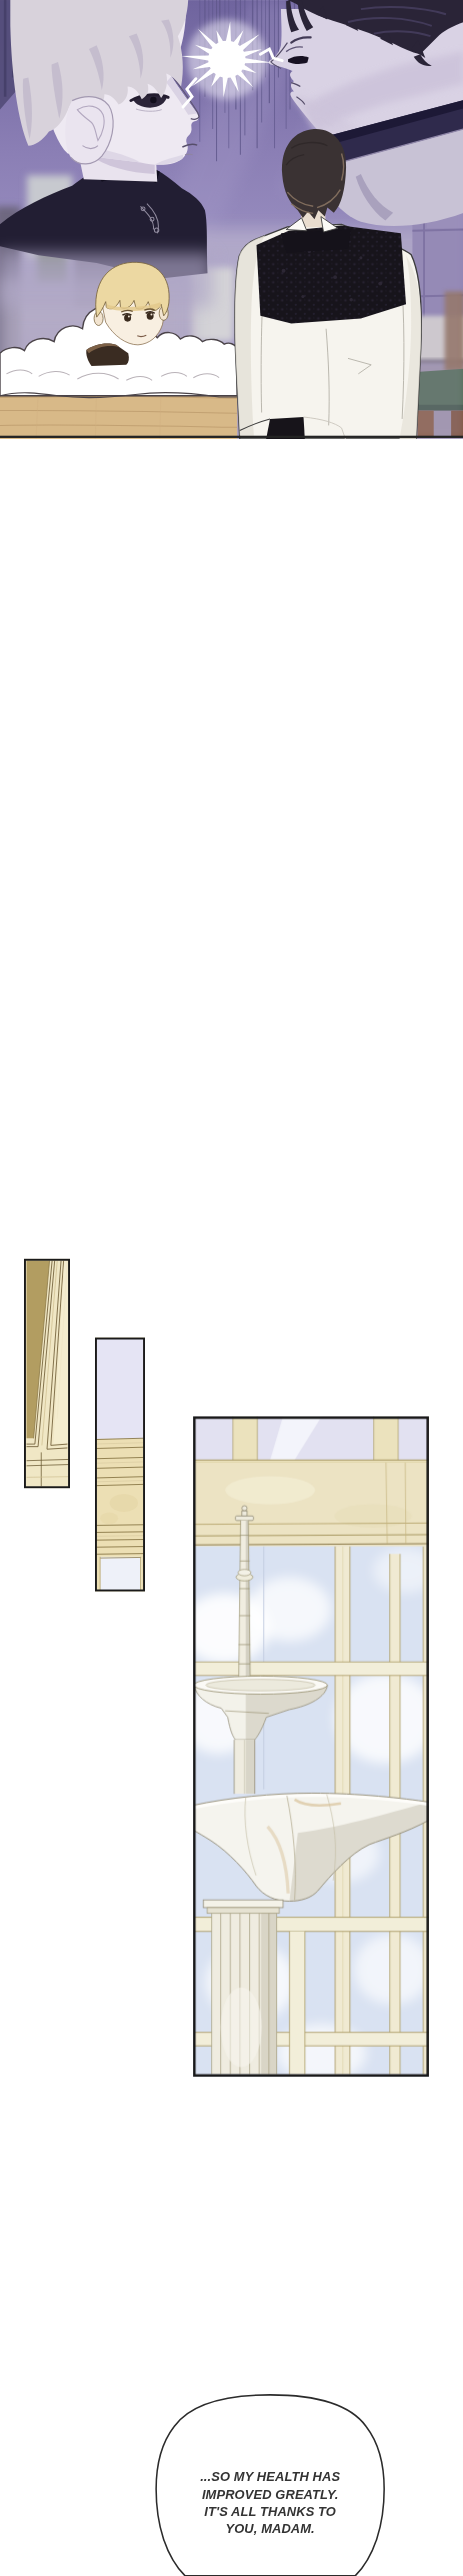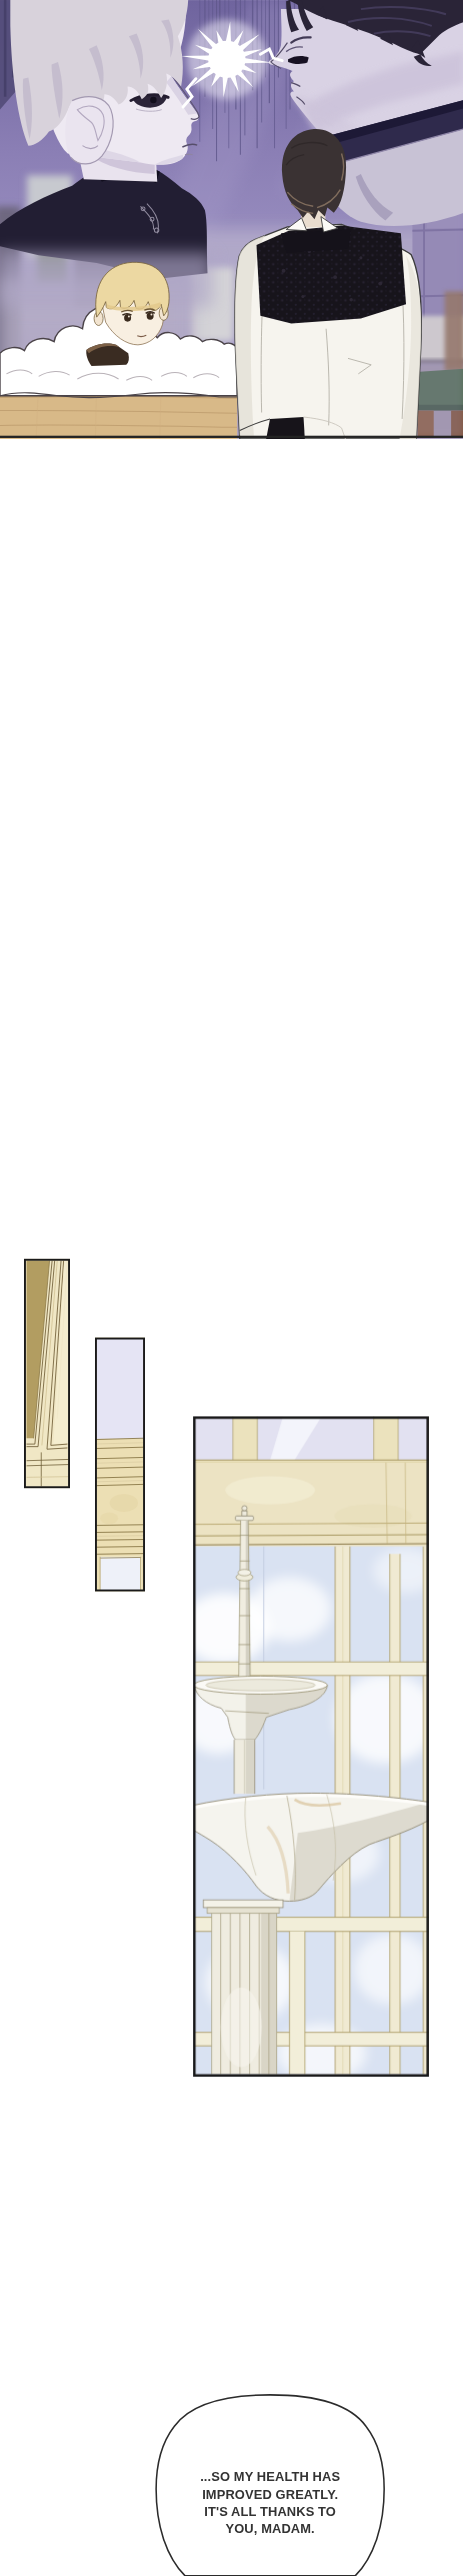--- a/index.html
+++ b/index.html
@@ -1,18 +1,18 @@
 <!DOCTYPE html>
 <html style="font-size:10.3px"><head>
 <meta charset="utf-8">
 <style>
   html,body{margin:0;padding:0;background:#ffffff;}
   body{width:464px;height:2576px;position:relative;overflow:hidden;
        font-family:"Liberation Sans", sans-serif;}
-  .abs{position:absolute;}
+  .abs{position:absolute;font-style:italic;}
 </style>
 </head>
 <body>
 
 <div class="abs" style="left:0;top:0;width:464px;height:439px;">
 <svg width="464" height="439" viewBox="0 0 720 681" xmlns="http://www.w3.org/2000/svg">
 <defs>
 <linearGradient id="pbg" x1="0" y1="0" x2="0" y2="1">
 <stop offset="0" stop-color="#6f649e"></stop>
 <stop offset="0.35" stop-color="#8b7fb5"></stop>

